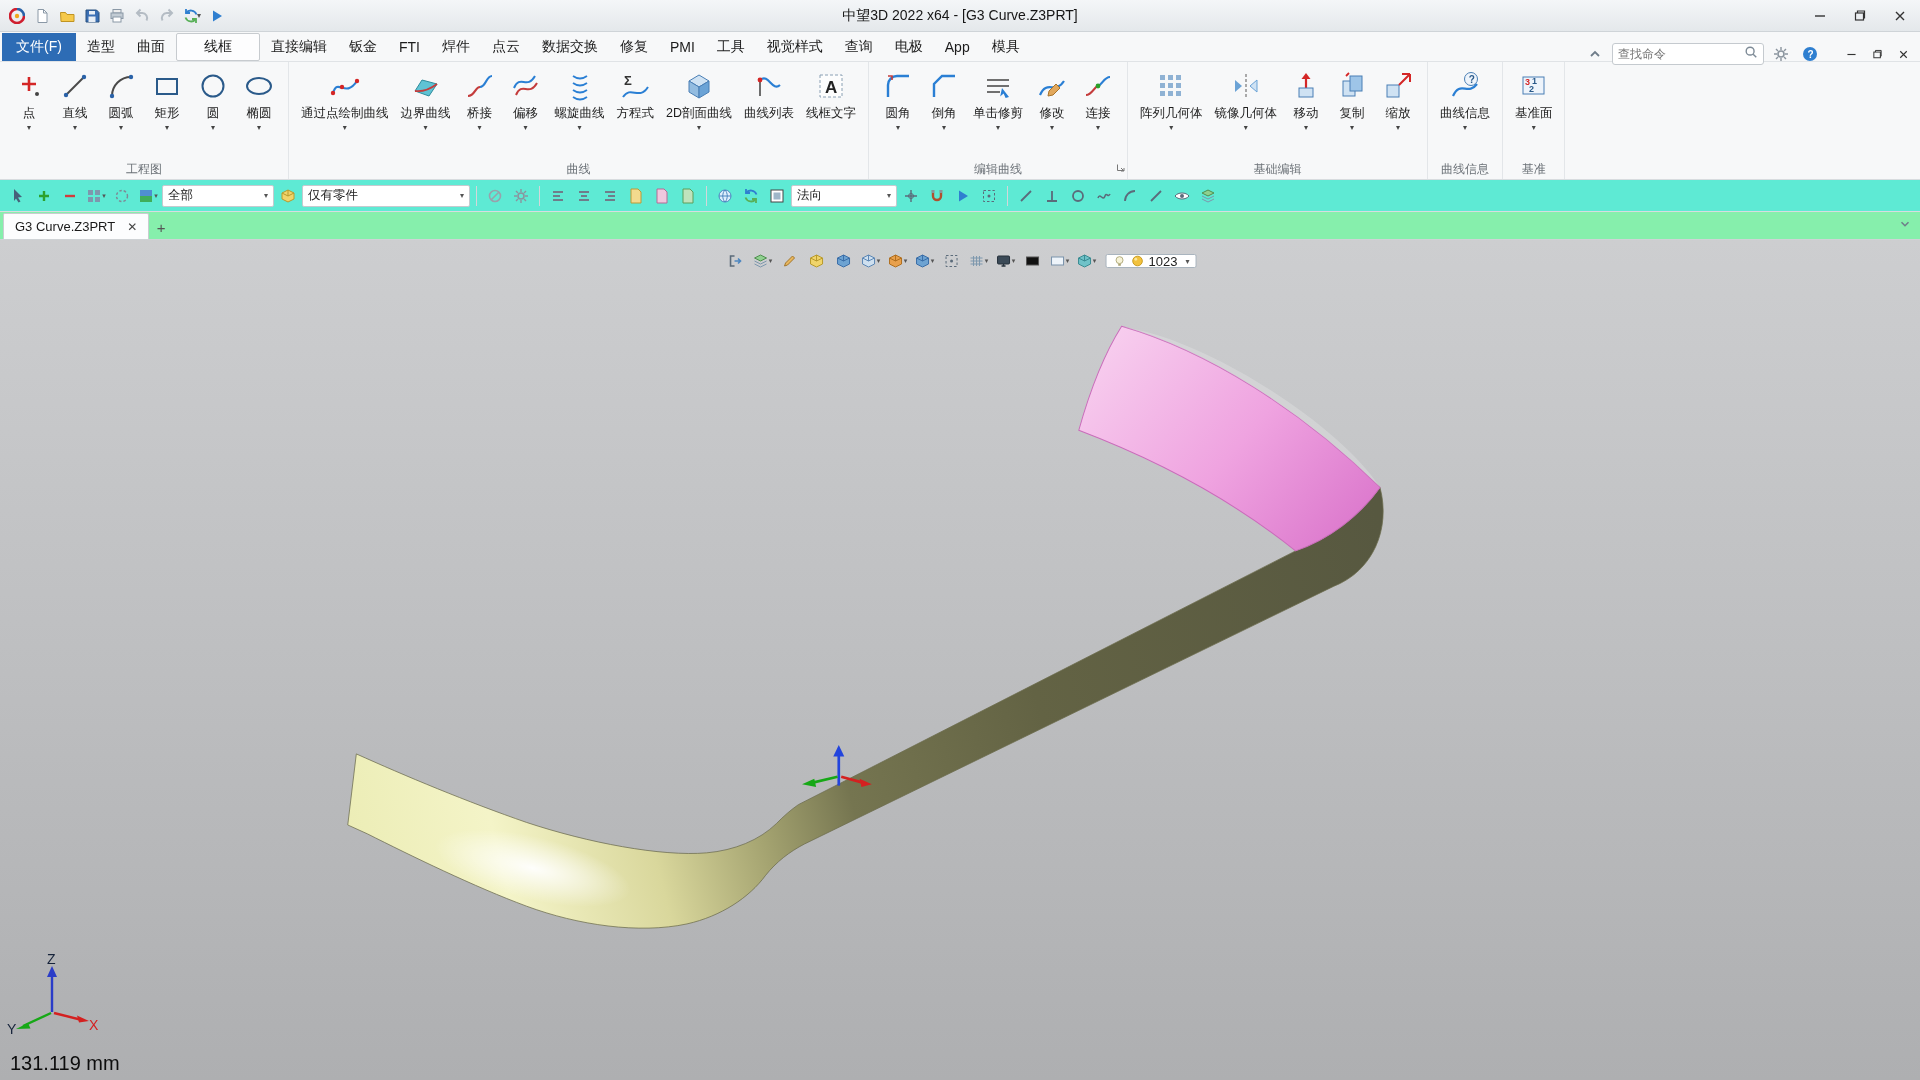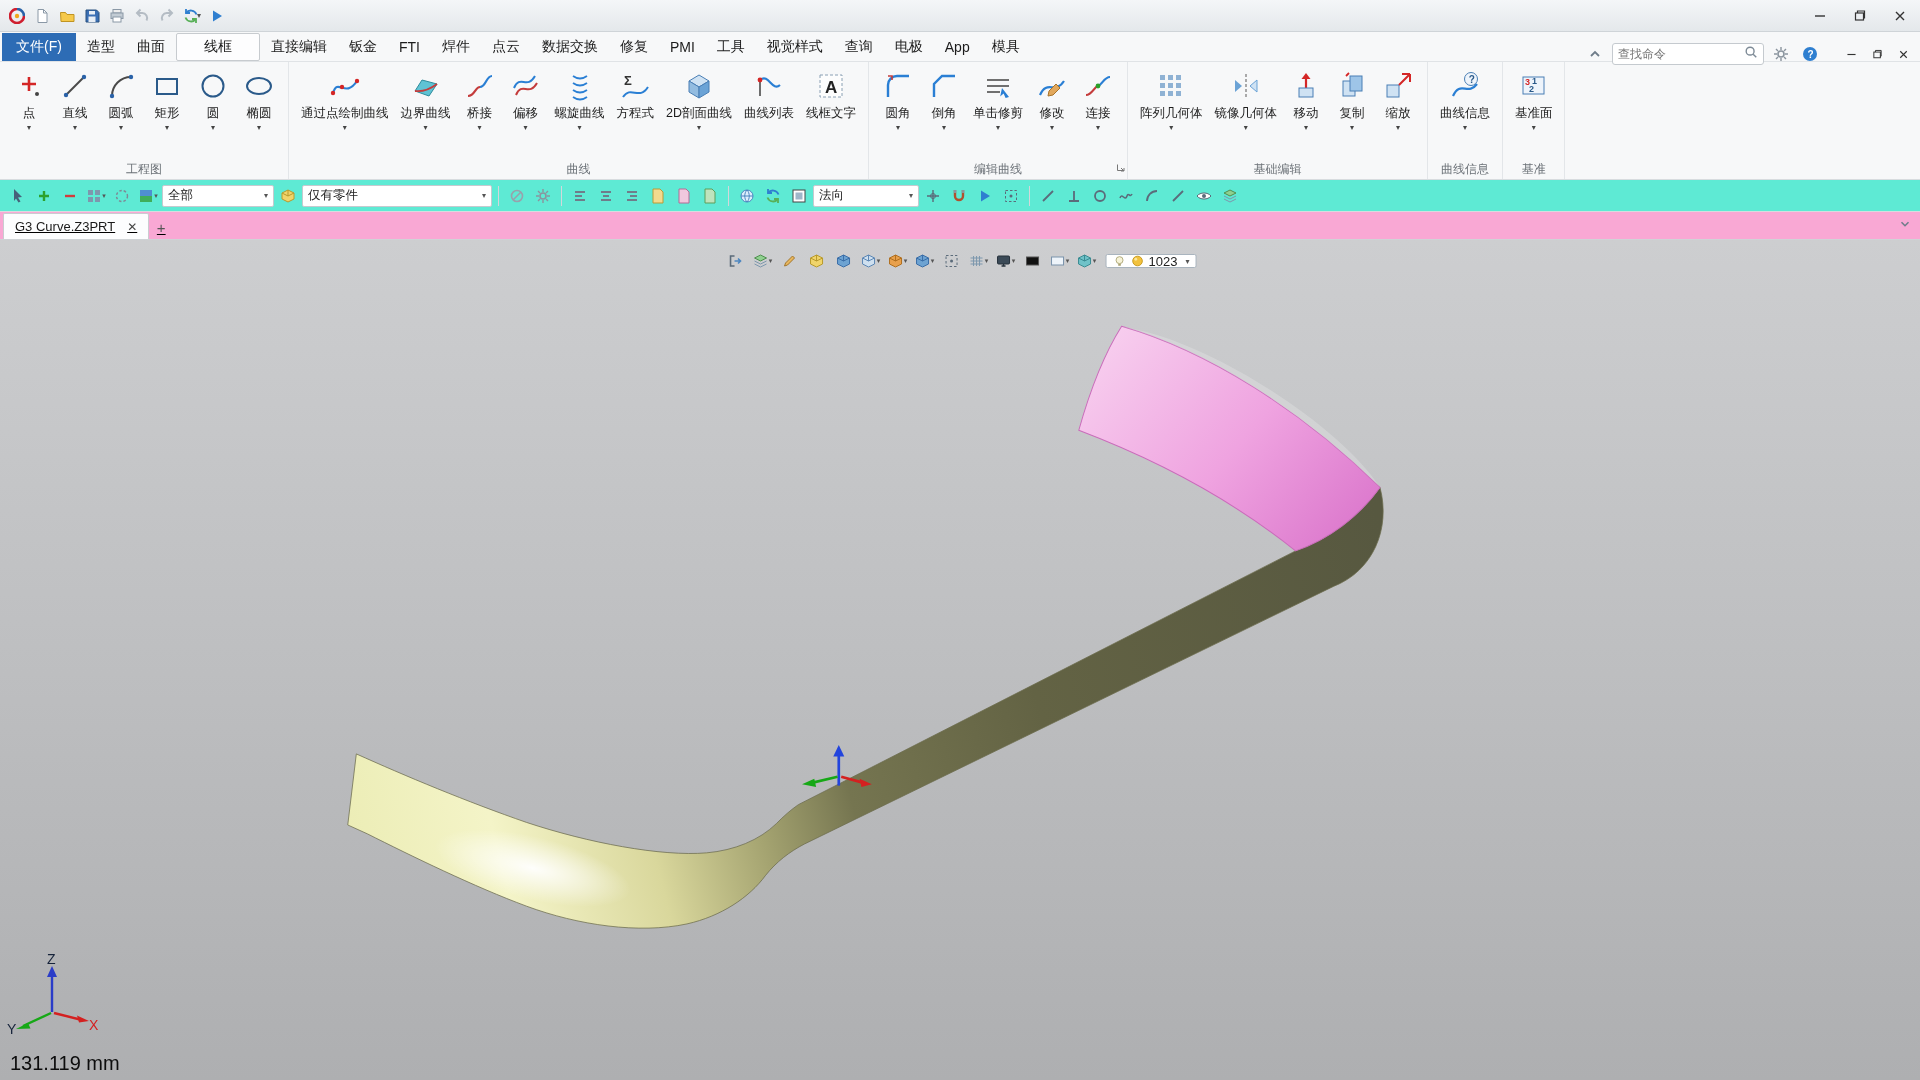--- a/index.html
+++ b/index.html
@@ -37,21 +37,21 @@
 .launcher{position:absolute;right:2px;bottom:4px;}
 
 .toolbar2{height:32px;background:#5eead4;border-bottom:1px solid #d8dcdf;display:flex;align-items:center;padding:0 6px;gap:2px;}
 .tic{height:24px;min-width:24px;display:flex;align-items:center;justify-content:center;border-radius:2px;padding:0 1px;}
 .tic svg{display:block;}
 .tdd{font-size:7px;color:#555;}
 .tcombo{height:22px;background:#fff;border:1px solid #c5cacf;display:flex;align-items:center;font-size:12.5px;color:#222;padding:0 5px;justify-content:space-between;border-radius:2px;}
 .cdd{font-size:8px;color:#555;margin-left:4px;}
 .tsep{width:1px;height:20px;background:#d3d7da;margin:0 4px;}
 
-.tabbar{height:28px;background:#f9a8d4;display:flex;align-items:flex-end;position:relative;border-bottom:1px solid #cfd3d6;text-decoration:underline;}
+.tabbar{height:28px;background:#86efac;display:flex;align-items:flex-end;position:relative;border-bottom:1px solid #cfd3d6;}
 .dtab{height:26px;background:#fcfdfe;border:1px solid #c9cdd1;border-bottom:none;display:flex;align-items:center;padding:0 11px;font-size:13px;color:#1a1a1a;gap:12px;margin-left:3px;border-radius:2px 2px 0 0;}
 .dtab .x{color:#444;font-size:12px;cursor:default;}
 .addtab{width:24px;height:24px;display:flex;align-items:center;justify-content:center;color:#555;font-size:15px;}
 .tabchev{position:absolute;right:8px;bottom:4px;}
 
 .viewport{flex:1;position:relative;overflow:hidden;}
 .model{position:absolute;inset:0;width:100%;height:100%;}
 .vtoolbar{position:absolute;top:9px;left:50%;transform:translateX(-50%);display:flex;align-items:center;gap:3px;}
 .lightcombo{height:14px;background:#fff;border:1px solid #a9b4be;display:flex;align-items:center;gap:4px;padding:0 6px;font-size:13px;color:#222;border-radius:2px;margin-left:4px;}
 .lightcombo svg{display:block;}
@@ -121,20 +121,21 @@
             <path d="M13 15v-4H9" fill="none" stroke="#58b058" stroke-width="1.8"></path>
           </svg>
           <span class="dd">▾</span>
         </span>
         <span class="ic">
           <svg width="16" height="16" viewBox="0 0 16 16">
             <path d="M4 2.5l9 5.5-9 5.5z" fill="#2f7fd0"></path>
           </svg>
         </span>
       </div>
+    <div class="title">中望3D 2022 x64 - [G3 Curve.Z3PRT]</div>
     <div class="winbtns">
         <span class="winbtn">
           <svg width="16" height="16" viewBox="0 0 16 16">
             <path d="M3 8h10" stroke="#333" stroke-width="1.4"></path>
           </svg>
         </span>
         <span class="winbtn">
           <svg width="16" height="16" viewBox="0 0 16 16">
             <rect x="3.5" y="5" width="8" height="7" fill="none" stroke="#333" stroke-width="1.2"></rect>
             <path d="M5.5 5V3h7v7h-1.5" fill="none" stroke="#333" stroke-width="1.2"></path>
@@ -582,21 +583,21 @@
       <div class="tcombo" style="width: 112px;">
         <span>全部</span>
         <span class="cdd">▾</span>
       </div>
       <div class="tic">
         <svg width="16" height="16" viewBox="0 0 16 16">
           <path d="M8 2l6 3v6l-6 3-6-3V5z" fill="#f0d46a" stroke="#b89a2c"></path>
           <path d="M8 2v6l6-3M8 8L2 5" fill="none" stroke="#b89a2c"></path>
         </svg>
       </div>
-      <div class="tcombo" style="width: 190px; text-align: center;">
+      <div class="tcombo" style="width: 168px; text-align: center;">
         <span>仅有零件</span>
         <span class="cdd">▾</span>
       </div>
       <div class="tsep"></div>
       <div class="tic">
         <svg width="16" height="16" viewBox="0 0 16 16">
           <circle cx="8" cy="8" r="5.5" fill="none" stroke="#98a2ac" stroke-width="1.6"></circle>
           <path d="M4 12L12 4" stroke="#98a2ac" stroke-width="1.6"></path>
         </svg>
       </div>

